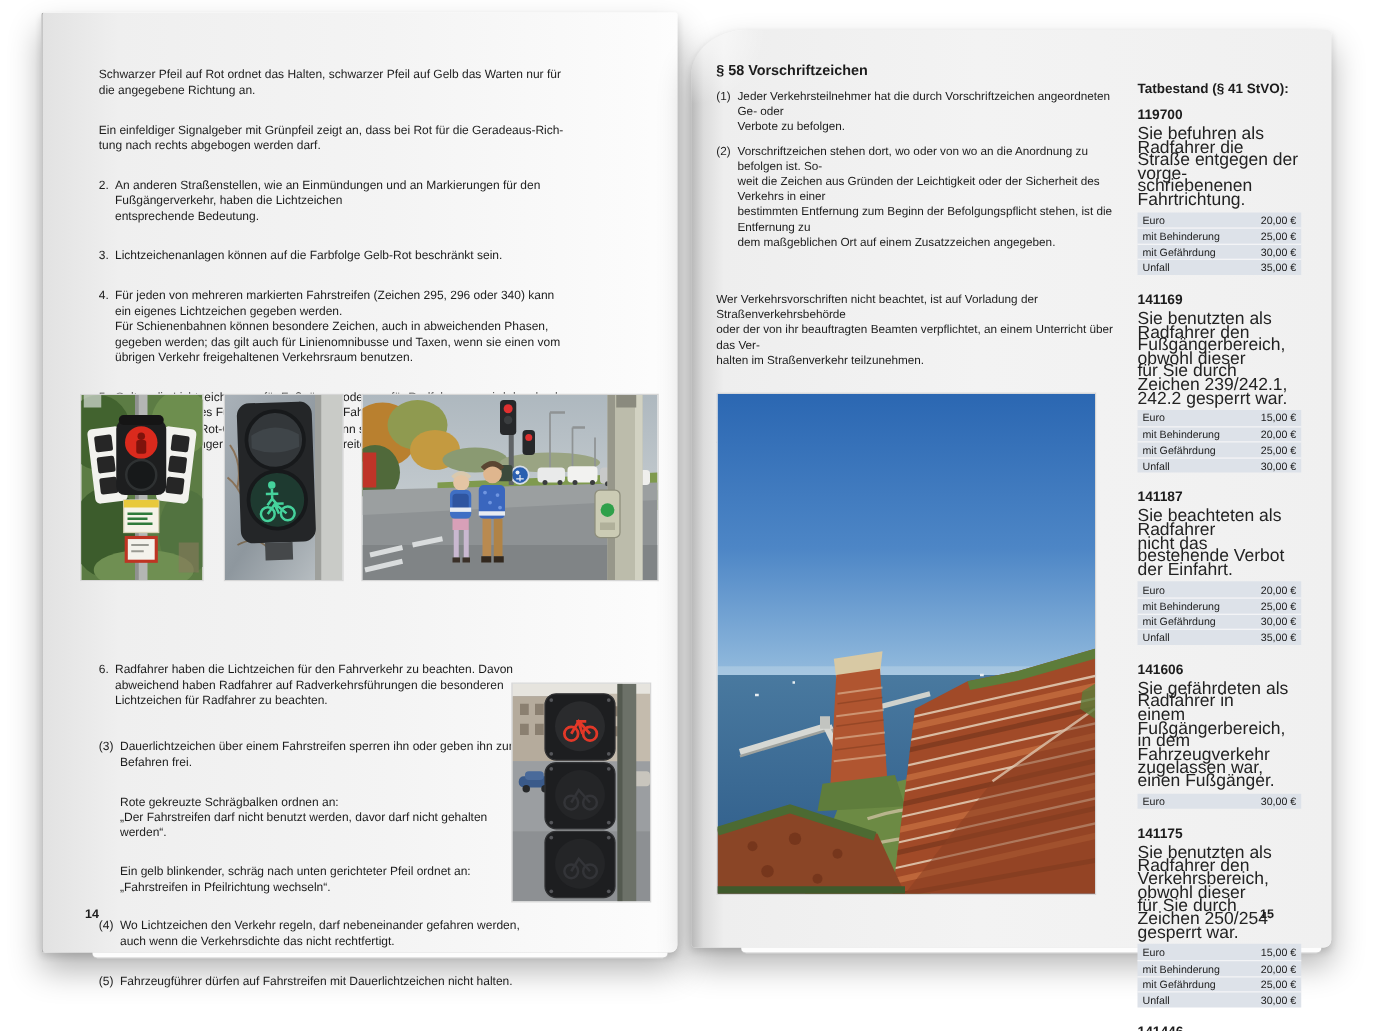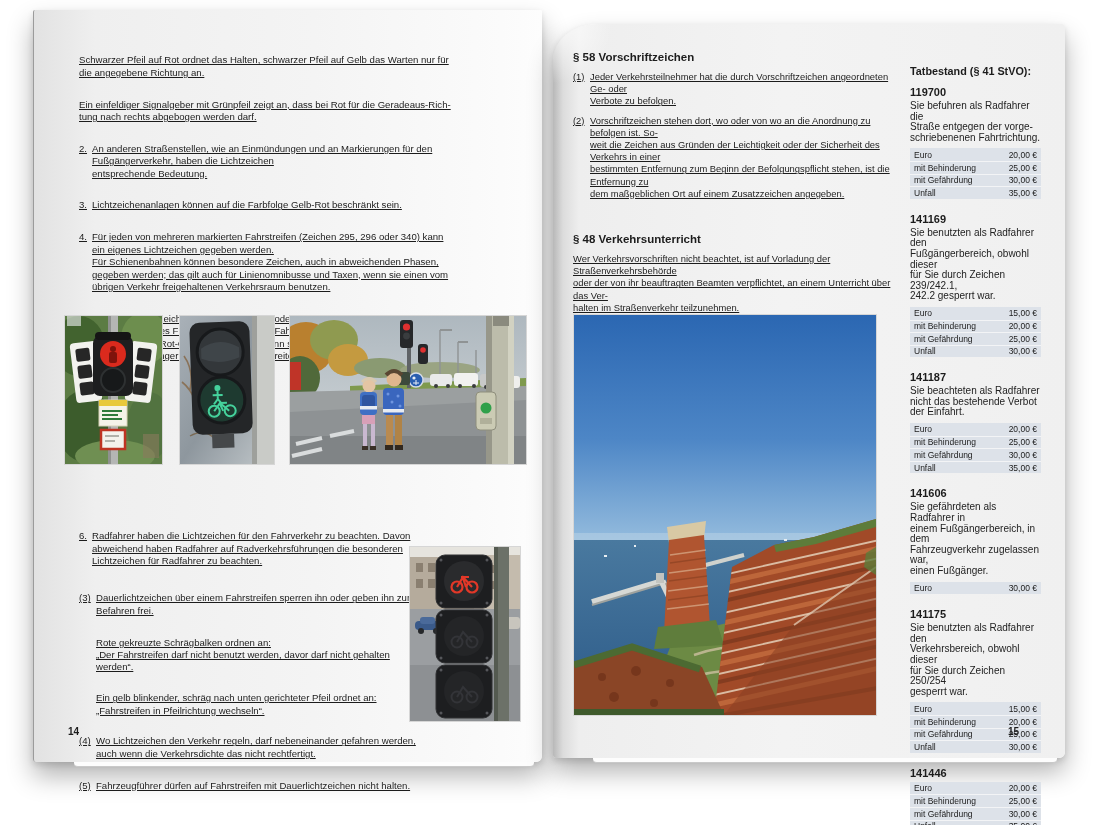--- a/index.html
+++ b/index.html
@@ -20,21 +20,21 @@
     border-radius:44px 3px 6px 3px / 36px 3px 6px 3px;
     box-shadow:0 14px 26px rgba(0,0,0,.30), 0 3px 6px rgba(0,0,0,.12);
   }
   .page-right::before{content:"";position:absolute;left:0;top:0;width:70px;height:70px;
     border-top-left-radius:44px 36px;
     background:radial-gradient(circle at 0 0, rgba(255,255,255,.9) 0, rgba(255,255,255,0) 60%);}
   .stack-edge{position:absolute;left:40px;right:8px;height:4px;bottom:-5px;
     background:#fdfdfd;border-bottom:1px solid #c9c9c9;border-radius:0 0 4px 4px;}
 
   
-  .body-txt{font-size:9.6px;line-height:12.4px;white-space:pre-line;text-decoration:underline;}
+  .body-txt{font-size:9.6px;line-height:12.4px;white-space:pre-line;}
   .para{margin:0 0 7px 0;}
   .li{display:flex;margin:0 0 7px 0;}
   .li .num{flex:none;width:13px;}
   .li .num.wide{width:17px;}
   .li .litext{flex:1;}
   .sect-h{font-size:11.5px;font-weight:bold;margin:0 0 8px 0;}
   .pagenum{position:absolute;font-size:10px;font-weight:bold;}
 
   .ltext-top{position:absolute;left:45px;top:32px;width:445px;}
   .lphotos{position:absolute;left:30px;top:305px;height:150px;}
@@ -47,21 +47,21 @@
 
   
   .rcol1{position:absolute;left:20px;top:27px;width:318px;}
   .rcol1 .body-txt{font-size:9.4px;line-height:12.2px;}
   .gap48{height:26px;} .gap50{height:24px;}
 
   .tb-col{position:absolute;left:357px;top:27px;width:131px;margin-top:14px;}
   .tb-h{font-size:10.8px;font-weight:bold;margin:0 0 9px 0;}
   .tb-entry{margin:0 0 14px 0;}
   .tb-code{font-size:11px;font-weight:bold;margin:0 0 3px 0;}
-  .tb-desc{font-size:10px;line-height:10.6px;white-space:pre-line;margin:0 0 5px 0;color:#222;}
+  .tb-desc{font-size:14px;line-height:10.6px;white-space:pre-line;margin:0 0 5px 0;color:#222;}
   .ftable{width:100%;}
   .frow{display:flex;justify-content:space-between;align-items:center;
         background:#dde2e9;font-size:8.5px;height:12.6px;padding:0 4px;box-sizing:border-box;}
   .frow + .frow{border-top:1px solid #f3f4f6;}
   .frow .fv{text-align:right;}
 </style>
 </head>
 <body>
 
 <div class="spread">
@@ -372,21 +372,20 @@
 Verbote zu befolgen.</div>
       </div>
       <div class="li body-txt">
         <span class="num wide">(2)</span>
         <div class="litext">Vorschriftzeichen stehen  dort, wo oder von wo an die Anordnung zu befolgen ist. So-
 weit die Zeichen aus Gründen der Leichtigkeit oder der Sicherheit des Verkehrs in einer
 bestimmten Entfernung zum Beginn der Befolgungspflicht stehen, ist die Entfernung zu
 dem maßgeblichen Ort auf einem Zusatzzeichen angegeben.</div>
       </div>
       <div class="gap48"></div>
-      <h2 class="sect-h">§ 48 Verkehrsunterricht</h2>
       <p class="para body-txt">Wer Verkehrsvorschriften nicht beachtet, ist auf Vorladung der Straßenverkehrsbehörde
 oder der von ihr beauftragten Beamten verpflichtet, an einem Unterricht über das Ver-
 halten im Straßenverkehr teilzunehmen.</p>
       <div class="gap50"></div>
       <h2 class="sect-h">§ 50 Sonderregelung für die Insel Helgoland</h2>
       <p class="para body-txt">Auf der Insel Helgoland sind der Verkehr mit Kraftfahrzeugen und das Radfahren verboten.</p>
     </div>
 
     <div class="photo" style="left:20px;top:290px;width:304px;height:402px;">
       <svg width="302" height="400" viewBox="0 0 302 400">

